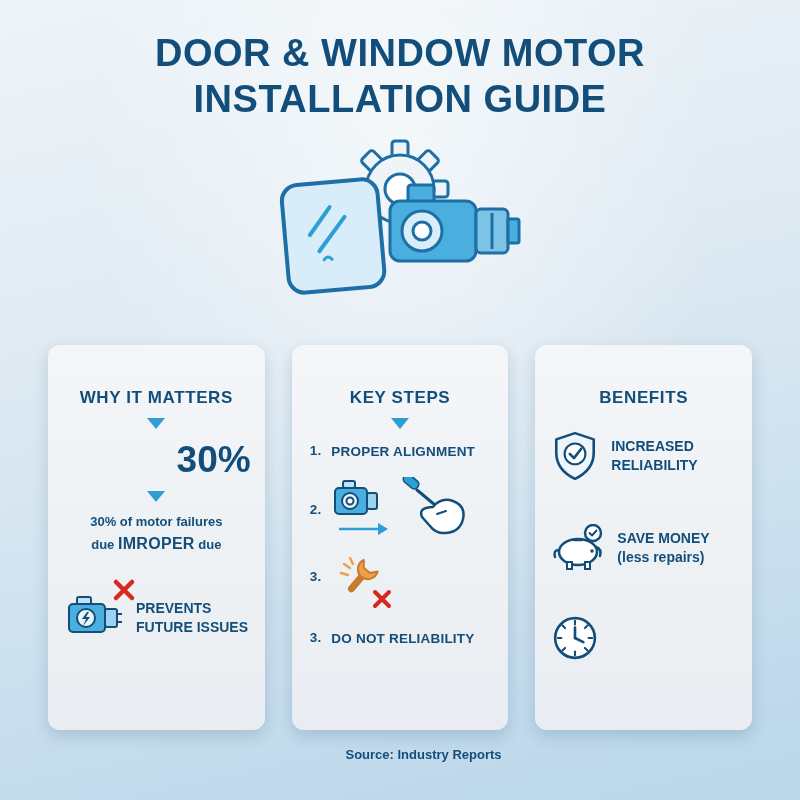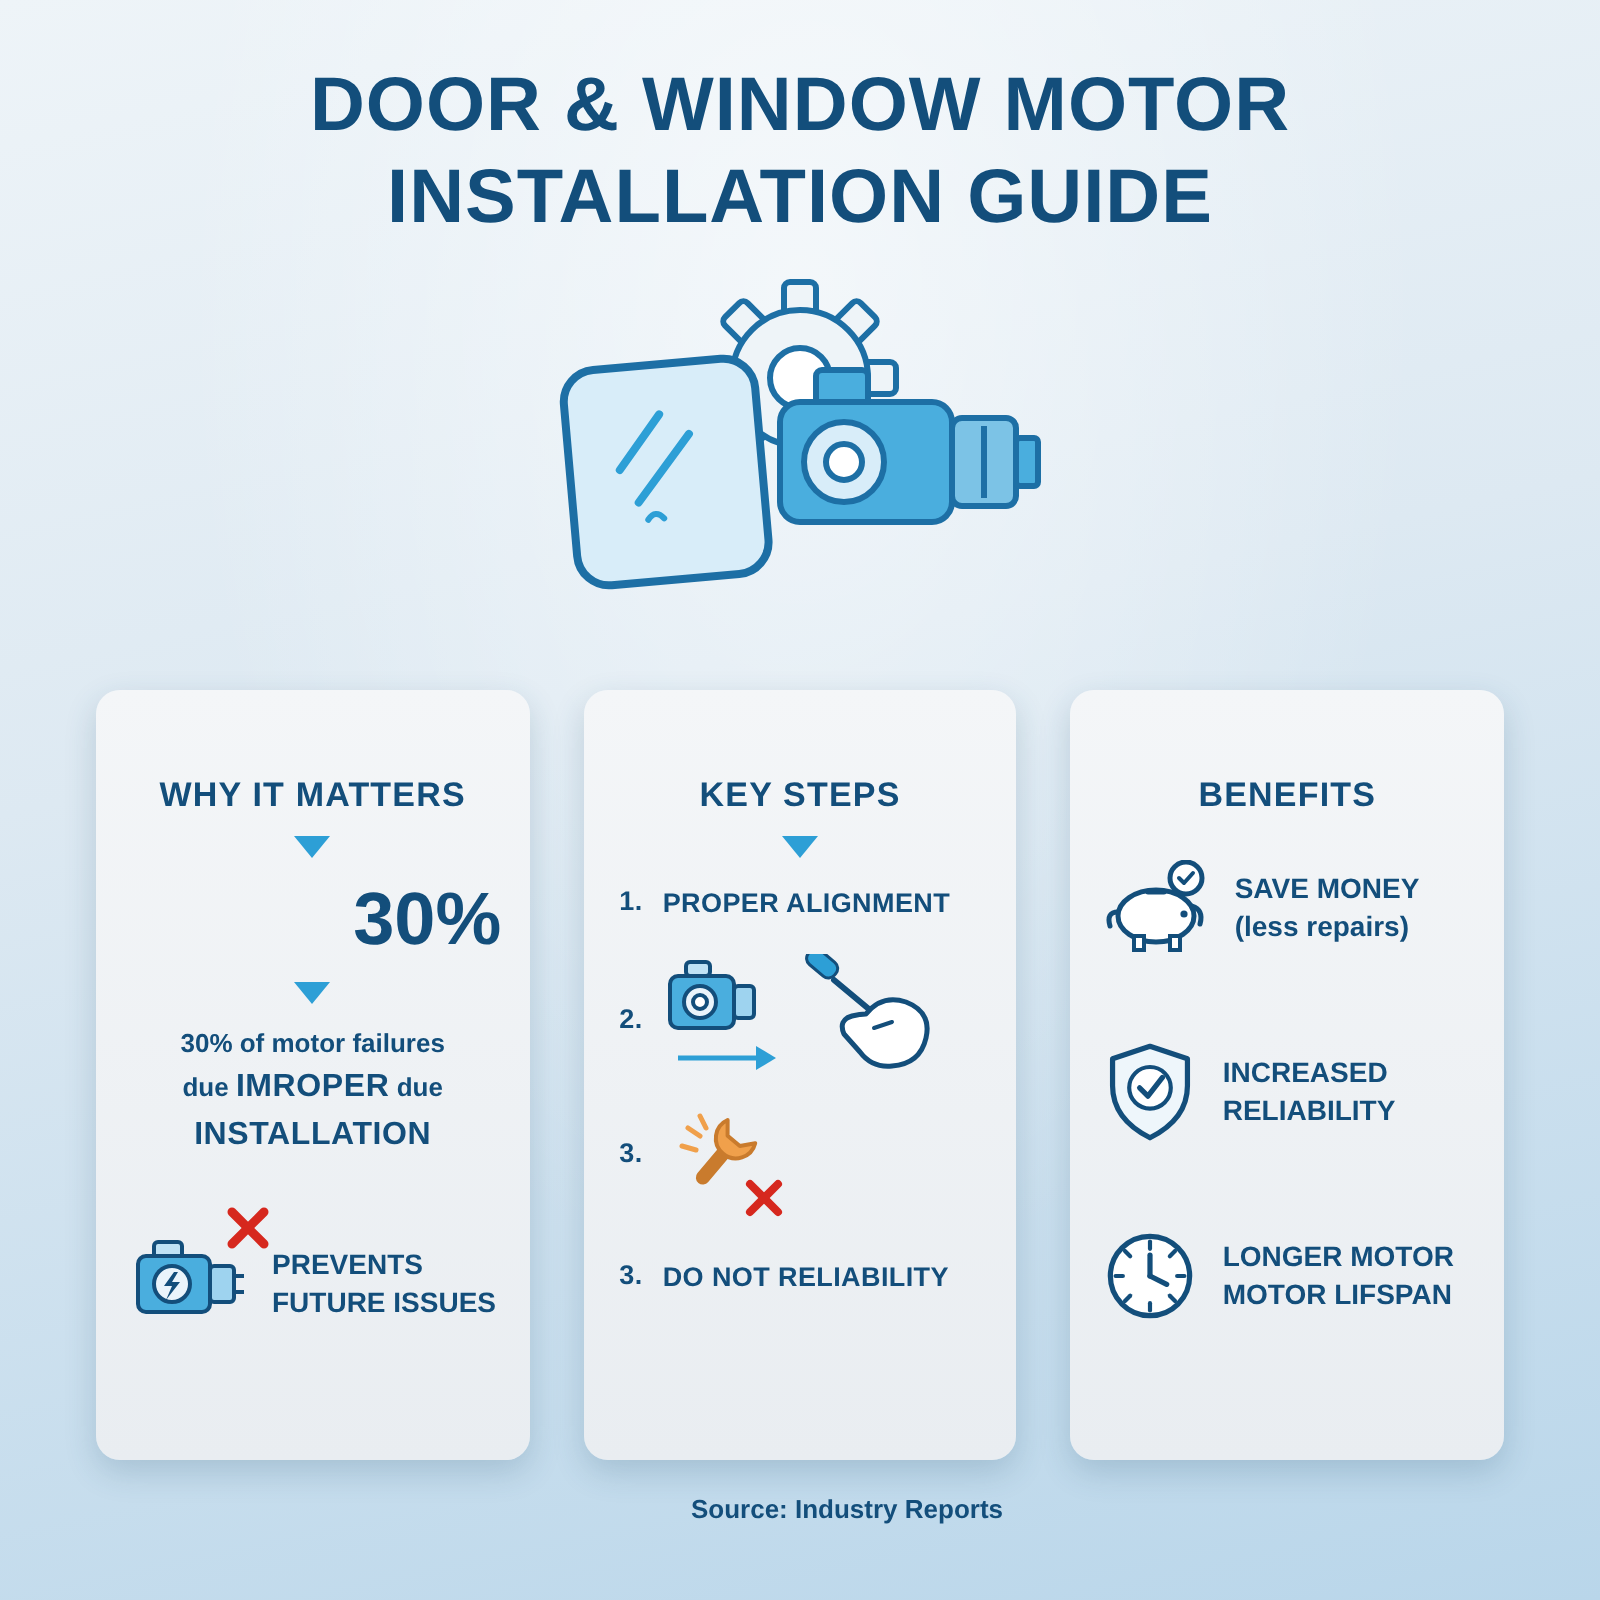--- a/index.html
+++ b/index.html
@@ -119,21 +119,20 @@
       <div class="tri"></div>
       <div class="stat">30%</div>
       <div class="tri"></div>
       <p class="why-body">
         <span>30% of motor failures</span>
         <span class="l2">
           <span>due</span>
           <span class="emph">IMROPER</span>
           <span>due</span>
         </span>
-        <span class="l3">INSTALLATION</span>
       </p>
       <div class="prevent-row">
         <div class="icon-wrap">
           <svg width="58" height="44" viewBox="0 0 58 44">
             <rect x="11" y="3" width="14" height="8" rx="2" fill="#bfe2f5" stroke="#134e7b" stroke-width="2"></rect>
             <rect x="3" y="10" width="36" height="28" rx="4" fill="#4aaede" stroke="#134e7b" stroke-width="2"></rect>
             <circle cx="20" cy="24" r="9" fill="#eaf4fb" stroke="#134e7b" stroke-width="2"></circle>
             <path d="M21 18 l-5 7 h4 l-3 7 7 -9 h-4 l3 -5 z" fill="#134e7b"></path>
             <rect x="39" y="15" width="12" height="18" rx="2" fill="#9ed3ef" stroke="#134e7b" stroke-width="2"></rect>
             <line x1="51" y1="20" x2="56" y2="20" stroke="#134e7b" stroke-width="2"></line>
@@ -196,63 +195,61 @@
           <span class="lbl">DO NOT RELIABILITY</span>
         </li>
       </ul>
     </section>
 
     <section class="card">
       <h2>BENEFITS</h2>
       <div class="ben-list">
 
         <div class="ben-row">
+          <svg width="48" height="52" viewBox="0 0 46 50">
+            <path d="M23 3 L41 9 V22 C41 34 33 42 23 47 C13 42 5 34 5 22 V9 Z" fill="#eef6fb" stroke="#134e7b" stroke-width="2.5" stroke-linejoin="round"></path>
+            <circle cx="23" cy="23" r="10" fill="#ffffff" stroke="#134e7b" stroke-width="2"></circle>
+            <path d="M18 23 l4 4 7 -9" fill="none" stroke="#134e7b" stroke-width="2.5" stroke-linecap="round" stroke-linejoin="round"></path>
+          </svg>
+          <div class="ben-label">INCREASED
+RELIABILITY</div>
+        </div>
+
+        <div class="ben-row">
           <svg width="54" height="48" viewBox="0 0 54 48">
             <ellipse cx="27" cy="28" rx="19" ry="13" fill="#ffffff" stroke="#134e7b" stroke-width="2.5"></ellipse>
             <path d="M8 26 q-6 0 -4 7" fill="none" stroke="#134e7b" stroke-width="2.5" stroke-linecap="round"></path>
             <rect x="16" y="38" width="5" height="7" fill="#ffffff" stroke="#134e7b" stroke-width="2"></rect>
             <rect x="34" y="38" width="5" height="7" fill="#ffffff" stroke="#134e7b" stroke-width="2"></rect>
             <line x1="23" y1="16" x2="31" y2="16" stroke="#134e7b" stroke-width="2.5" stroke-linecap="round"></line>
             <circle cx="41" cy="27" r="1.8" fill="#134e7b"></circle>
             <path d="M45 23 q6 2 4 9" fill="none" stroke="#134e7b" stroke-width="2.5" stroke-linecap="round"></path>
             <circle cx="42" cy="9" r="8" fill="#ffffff" stroke="#134e7b" stroke-width="2.5"></circle>
             <path d="M38.5 9 l2.5 2.5 4.5 -5" fill="none" stroke="#134e7b" stroke-width="2" stroke-linecap="round" stroke-linejoin="round"></path>
           </svg>
           <div class="ben-label">SAVE MONEY
 (less repairs)</div>
-        </div>
-
-        <div class="ben-row">
-          <svg width="48" height="52" viewBox="0 0 46 50">
-            <path d="M23 3 L41 9 V22 C41 34 33 42 23 47 C13 42 5 34 5 22 V9 Z" fill="#eef6fb" stroke="#134e7b" stroke-width="2.5" stroke-linejoin="round"></path>
-            <circle cx="23" cy="23" r="10" fill="#ffffff" stroke="#134e7b" stroke-width="2"></circle>
-            <path d="M18 23 l4 4 7 -9" fill="none" stroke="#134e7b" stroke-width="2.5" stroke-linecap="round" stroke-linejoin="round"></path>
-          </svg>
-          <div class="ben-label">INCREASED
-RELIABILITY</div>
         </div>
 
         <div class="ben-row">
           <svg width="48" height="48" viewBox="0 0 46 46">
             <circle cx="23" cy="23" r="19" fill="#ffffff" stroke="#134e7b" stroke-width="2.5"></circle>
             <g stroke="#134e7b" stroke-width="2" stroke-linecap="round">
               <line x1="23" y1="6.5" x2="23" y2="10"></line>
               <line x1="23" y1="36" x2="23" y2="39.5"></line>
               <line x1="6.5" y1="23" x2="10" y2="23"></line>
               <line x1="36" y1="23" x2="39.5" y2="23"></line>
               <line x1="11" y1="11" x2="13.5" y2="13.5"></line>
               <line x1="35" y1="11" x2="32.5" y2="13.5"></line>
               <line x1="11" y1="35" x2="13.5" y2="32.5"></line>
               <line x1="35" y1="35" x2="32.5" y2="32.5"></line>
             </g>
             <line x1="23" y1="23" x2="23" y2="13" stroke="#134e7b" stroke-width="2.5" stroke-linecap="round"></line>
             <line x1="23" y1="23" x2="31" y2="27" stroke="#134e7b" stroke-width="2.5" stroke-linecap="round"></line>
           </svg>
-          <div class="ben-label">LONGER MOTOR
-MOTOR LIFSPAN</div>
         </div>
 
       </div>
     </section>
   </div>
 
   <div class="footer">Source: Industry Reports</div>
 </div>
 
 </body></html>

